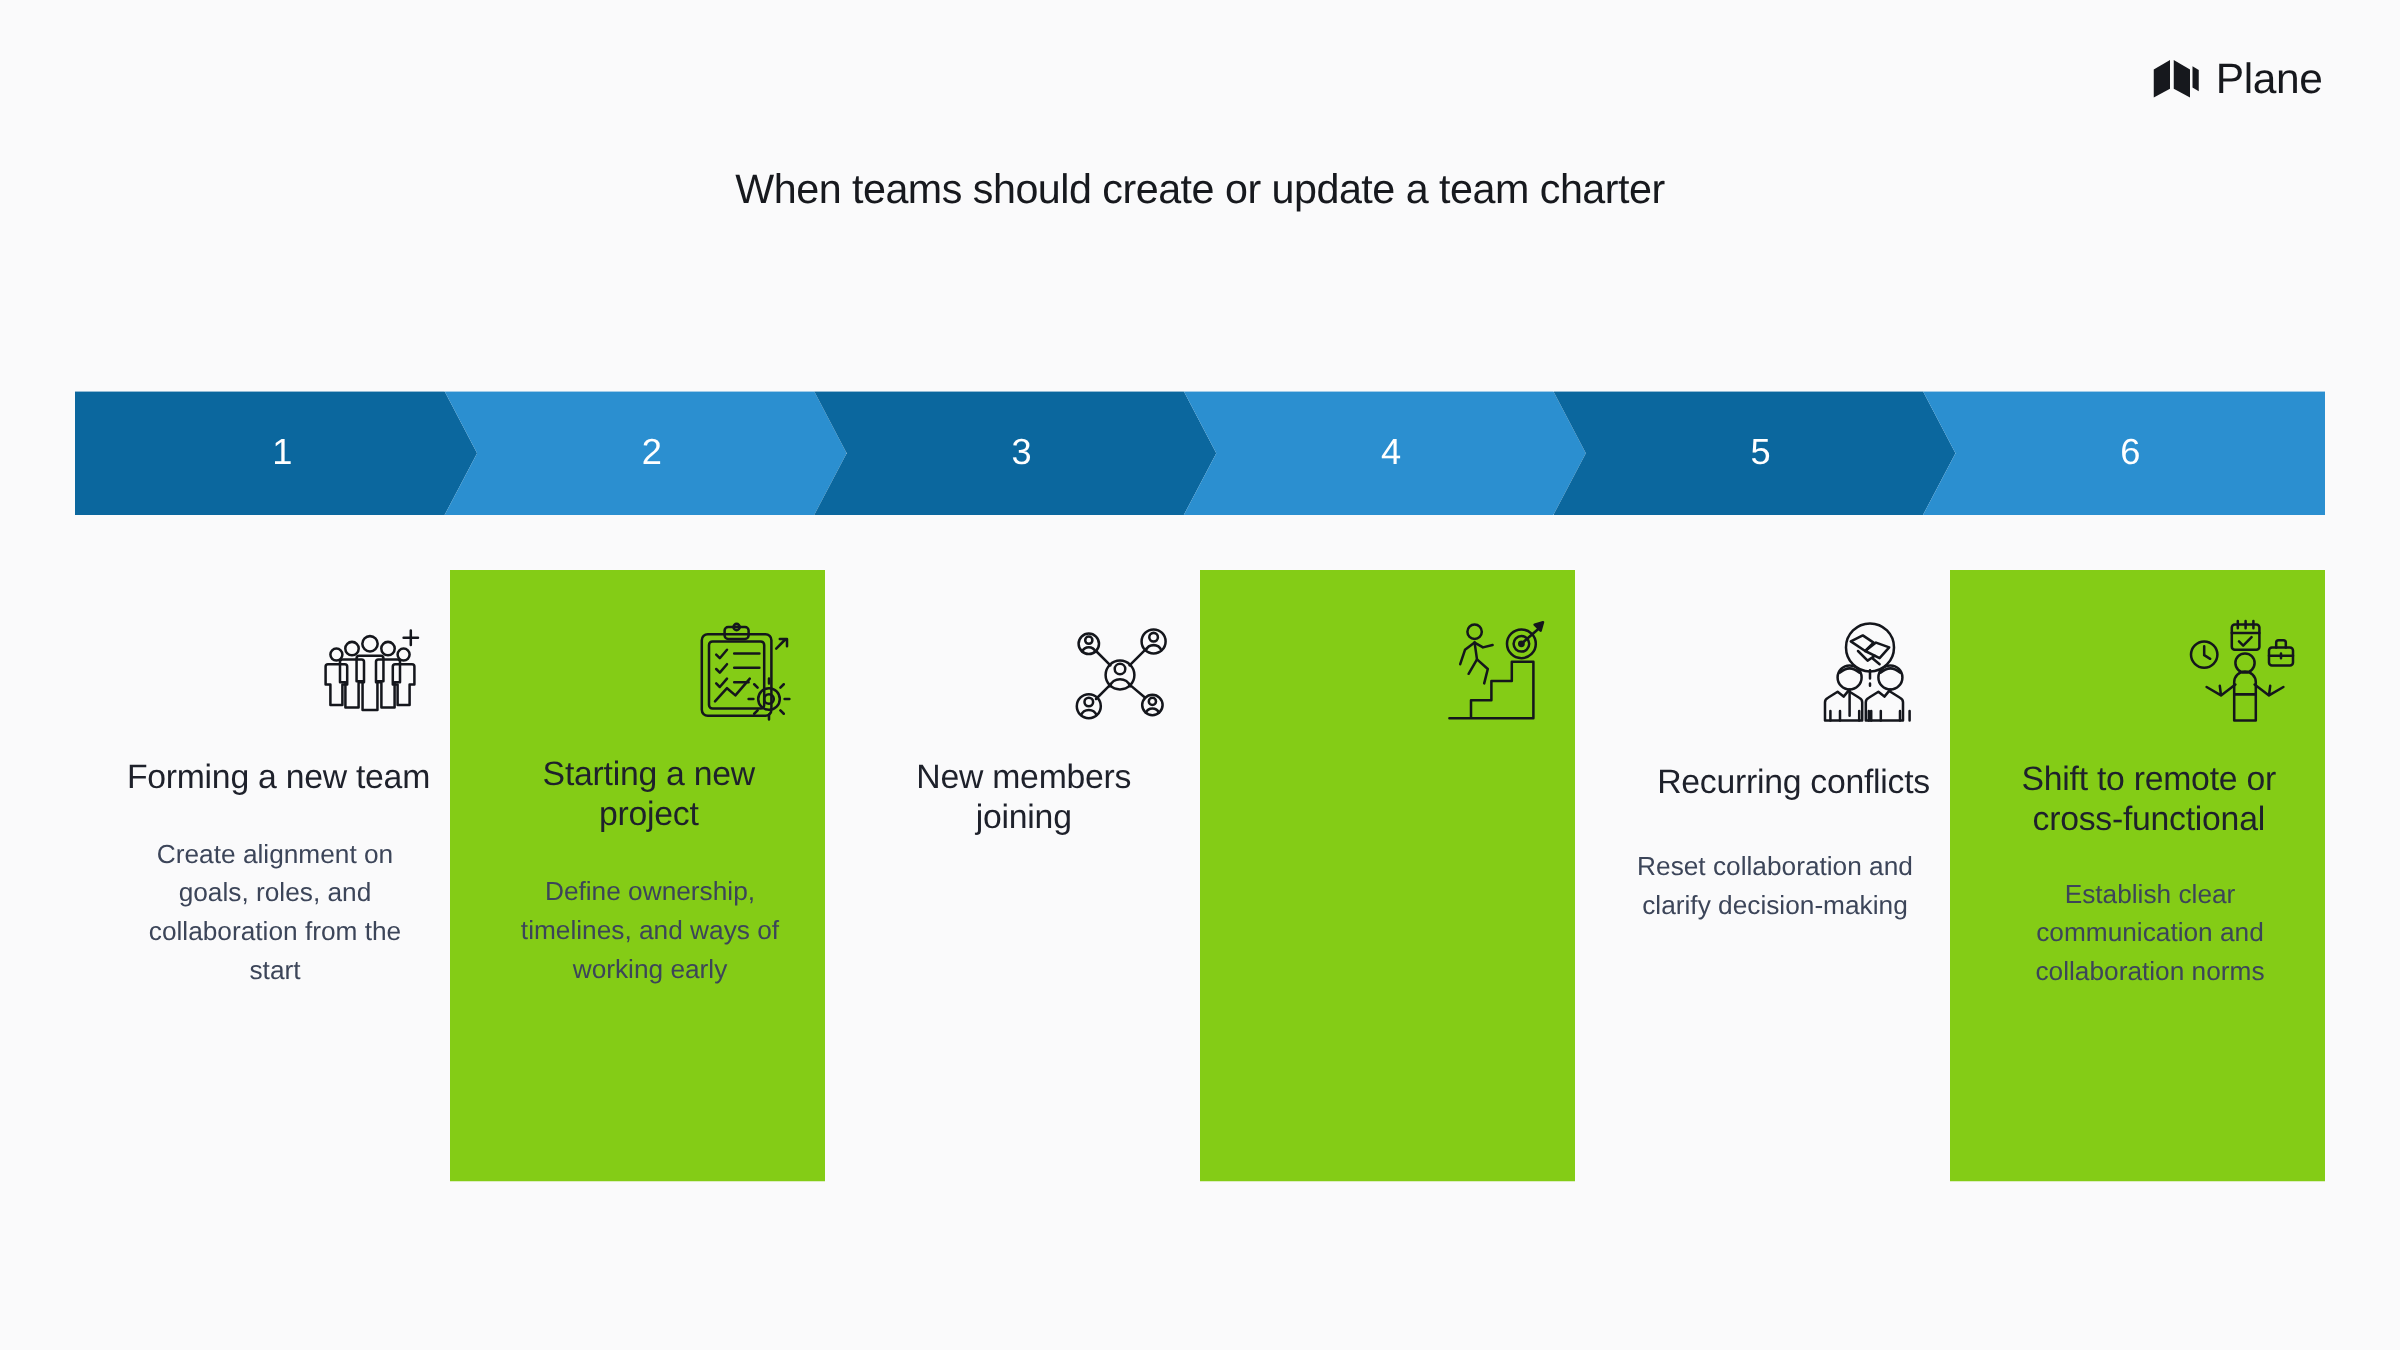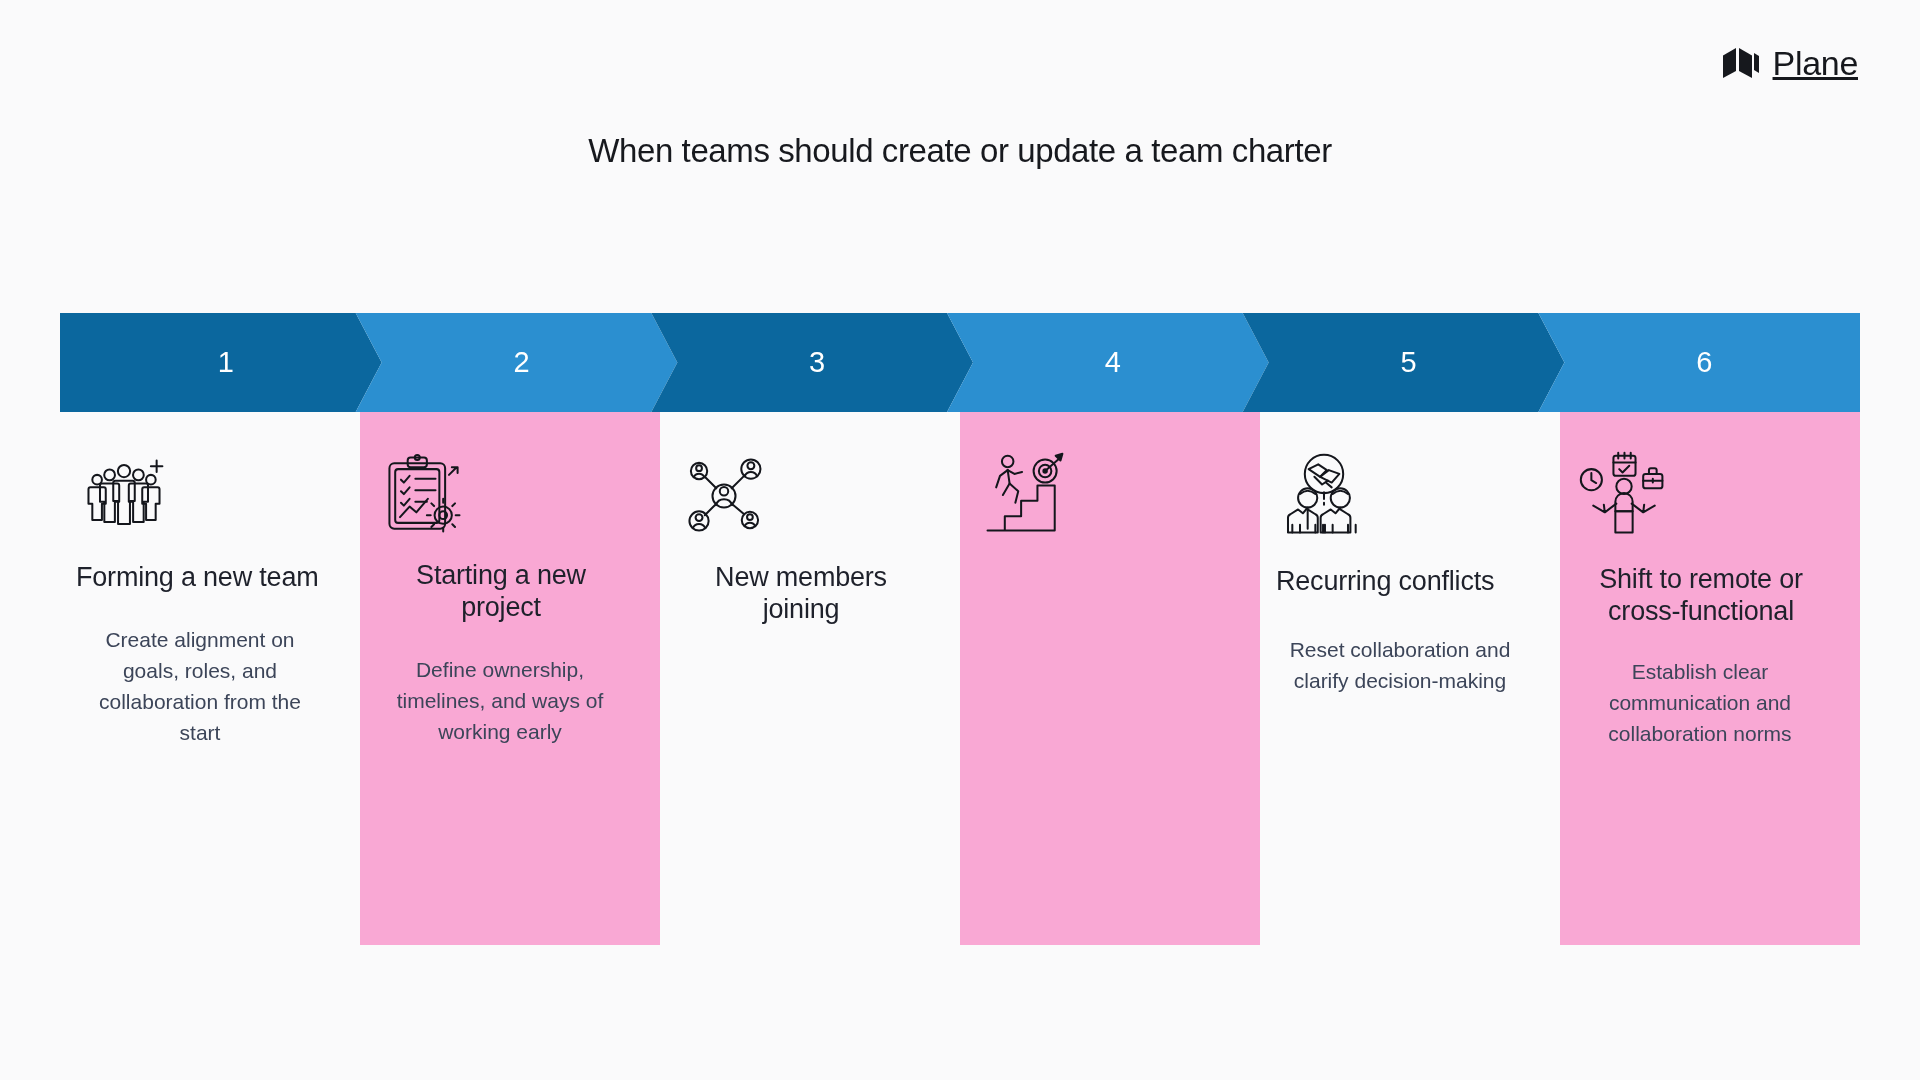--- a/index.html
+++ b/index.html
@@ -22,21 +22,20 @@
     align-items: center;
     gap: 12px;
   }
   .brand-mark { width: 40px; height: 34px; display: block; }
   .brand-name {
     font-size: 34px;
     font-weight: 400;
     color: #16181D;
     letter-spacing: -0.3px;
     line-height: 1;
-    text-decoration: underline;
   }
 
   
   .page-title {
     position: absolute;
     top: 132px;
     left: 0;
     width: 100%;
     text-align: center;
     font-size: 33px;
@@ -92,23 +91,24 @@
     left: 60px;
     width: 1800px;
     height: 533px;
     display: flex;
   }
   .panel {
     flex: 1 1 0;
     padding: 0 16px;
     display: flex;
     flex-direction: column;
-    align-items: flex-start;
-  }
-  .panel.tint { background: #f9a8d4; }
+    align-items: flex-end;
+    margin-top: 44px;
+  }
+  .panel.tint { background: #84cc16; }
 
   .panel-icon {
     height: 124px;
     margin-top: 22px;
     display: flex;
     align-items: center;
     justify-content: center;
   }
   .panel-icon svg {
     width: 96px;

